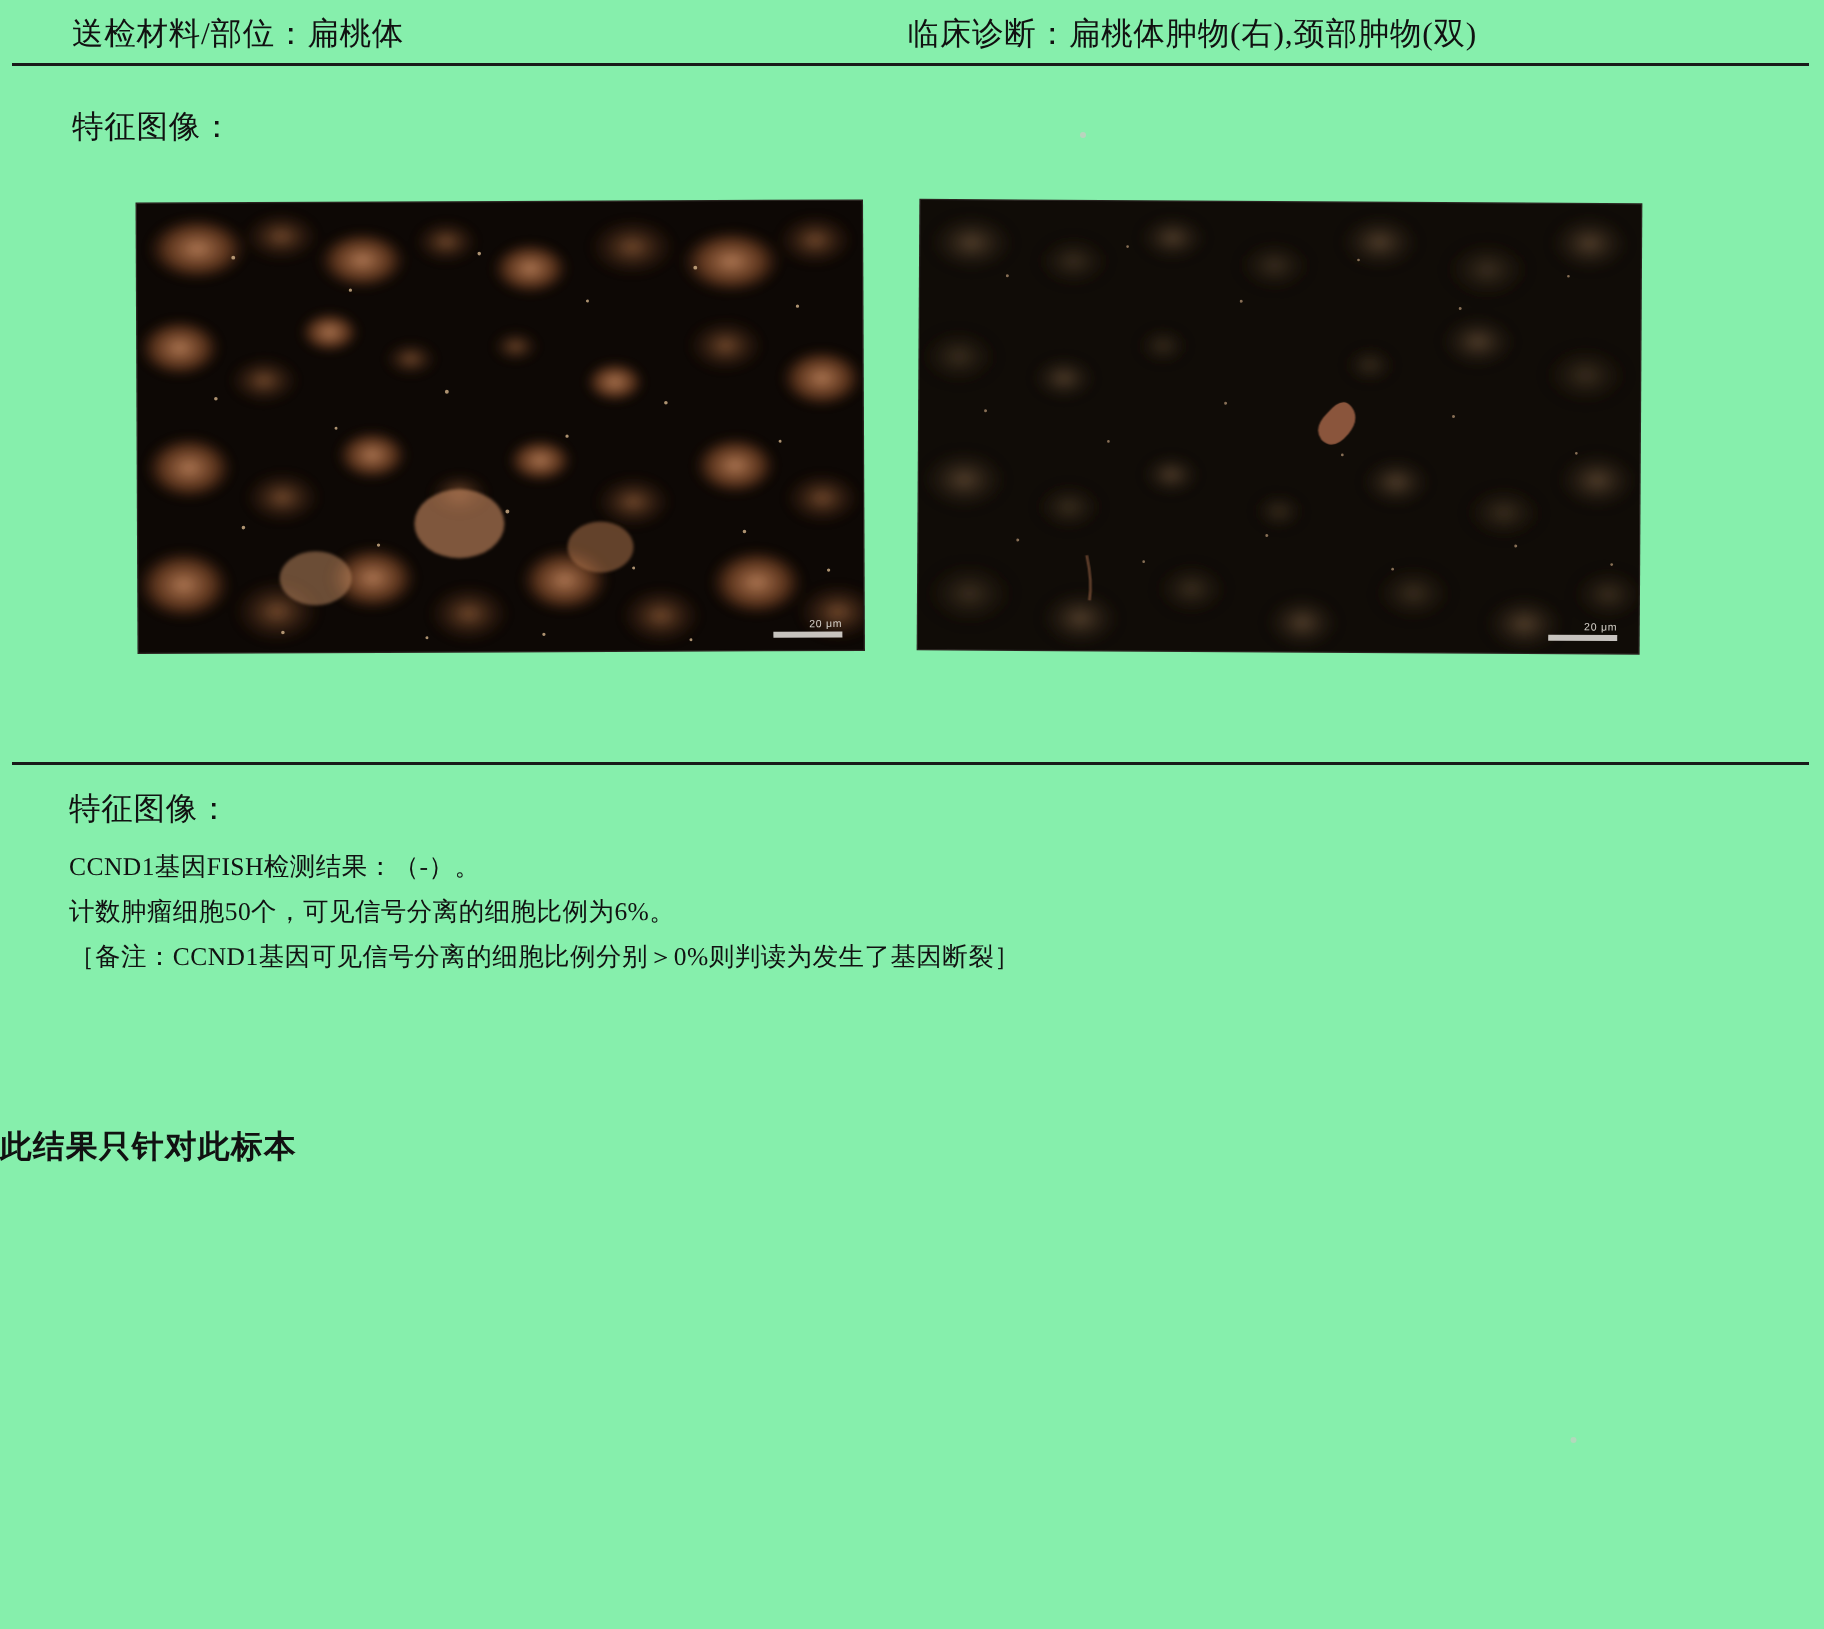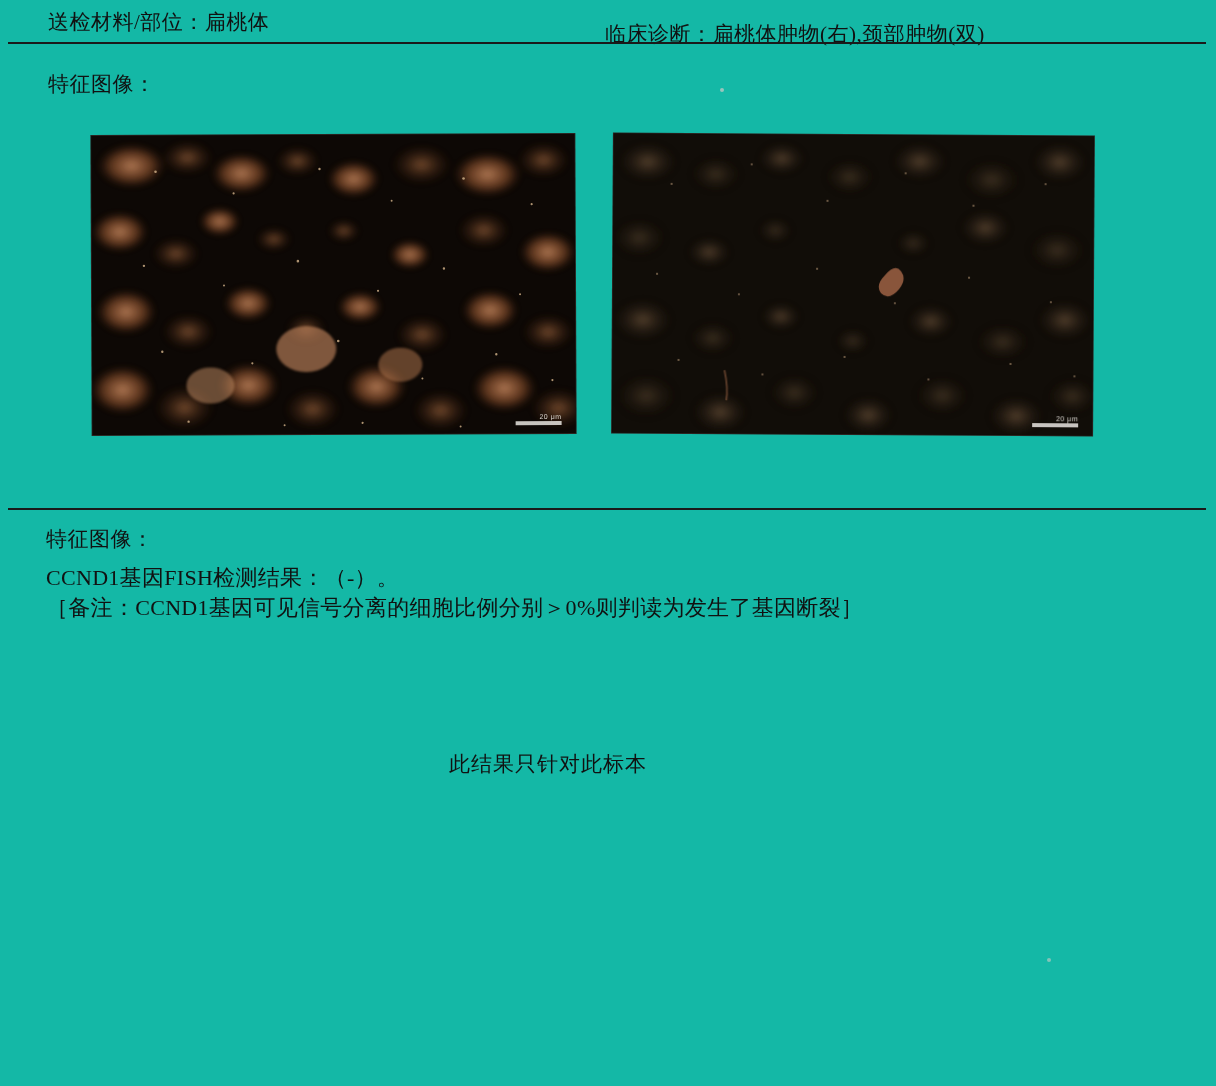--- a/index.html
+++ b/index.html
@@ -13,21 +13,21 @@
     font-family: "Liberation Serif", "DejaVu Serif", serif;
     color: #111111;
     position: relative;
     overflow: hidden;
   }
 
   .page {
     position: relative;
     width: 1216px;
     height: 1086px;
-    background: #14b8a6;
+    background: #86efac;
   }
 
   
   .header-row {
     position: absolute;
     top: 4px;
     left: 0;
     width: 1216px;
     height: 38px;
   }
@@ -35,21 +35,21 @@
     position: absolute;
     left: 48px;
     top: 4px;
     font-size: 21px;
     letter-spacing: 0.5px;
     white-space: nowrap;
   }
   .header-diagnosis {
     position: absolute;
     left: 605px;
-    top: 16px;
+    top: 4px;
     font-size: 21px;
     letter-spacing: 0.5px;
     white-space: nowrap;
   }
 
   .rule {
     position: absolute;
     left: 8px;
     width: 1198px;
     height: 0;
@@ -123,33 +123,34 @@
     font-size: 21px;
     letter-spacing: 0.5px;
   }
   .diag-lines {
     position: absolute;
     left: 46px;
     top: 563px;
     width: 1120px;
   }
   .diag-line {
-    font-size: 22px;
+    font-size: 17px;
     line-height: 30px;
     letter-spacing: 0.3px;
     white-space: nowrap;
   }
   .footer-note {
     position: absolute;
     left: 0;
     top: 750px;
     width: 1096px;
-    text-align: center;
+    text-align: left;
     font-size: 21px;
     letter-spacing: 1px;
+    font-weight: bold;
   }
 
   .speck {
     position: absolute;
     background: #cfcbc6;
     border-radius: 50%;
   }
   .speck-a { left: 720px; top: 88px; width: 4px; height: 4px; opacity: .7; }
   .speck-b { left: 1047px; top: 958px; width: 4px; height: 4px; opacity: .6; }
 </style>
@@ -335,20 +336,21 @@
     <div class="scalebar"></div>
     <div class="scalebar-text">20 μm</div>
   </div>
 
   <div class="rule rule-mid"></div>
 
   <div class="diag-title">特征图像：</div>
 
   <div class="diag-lines">
     <div class="diag-line">CCND1基因FISH检测结果：（-）。</div>
+    <div class="diag-line">计数肿瘤细胞50个，可见信号分离的细胞比例为6%。</div>
     <div class="diag-line">［备注：CCND1基因可见信号分离的细胞比例分别＞0%则判读为发生了基因断裂］</div>
   </div>
 
   <div class="footer-note">此结果只针对此标本</div>
 
   <div class="speck speck-a"></div>
   <div class="speck speck-b"></div>
 </div>
 
 </body></html>

